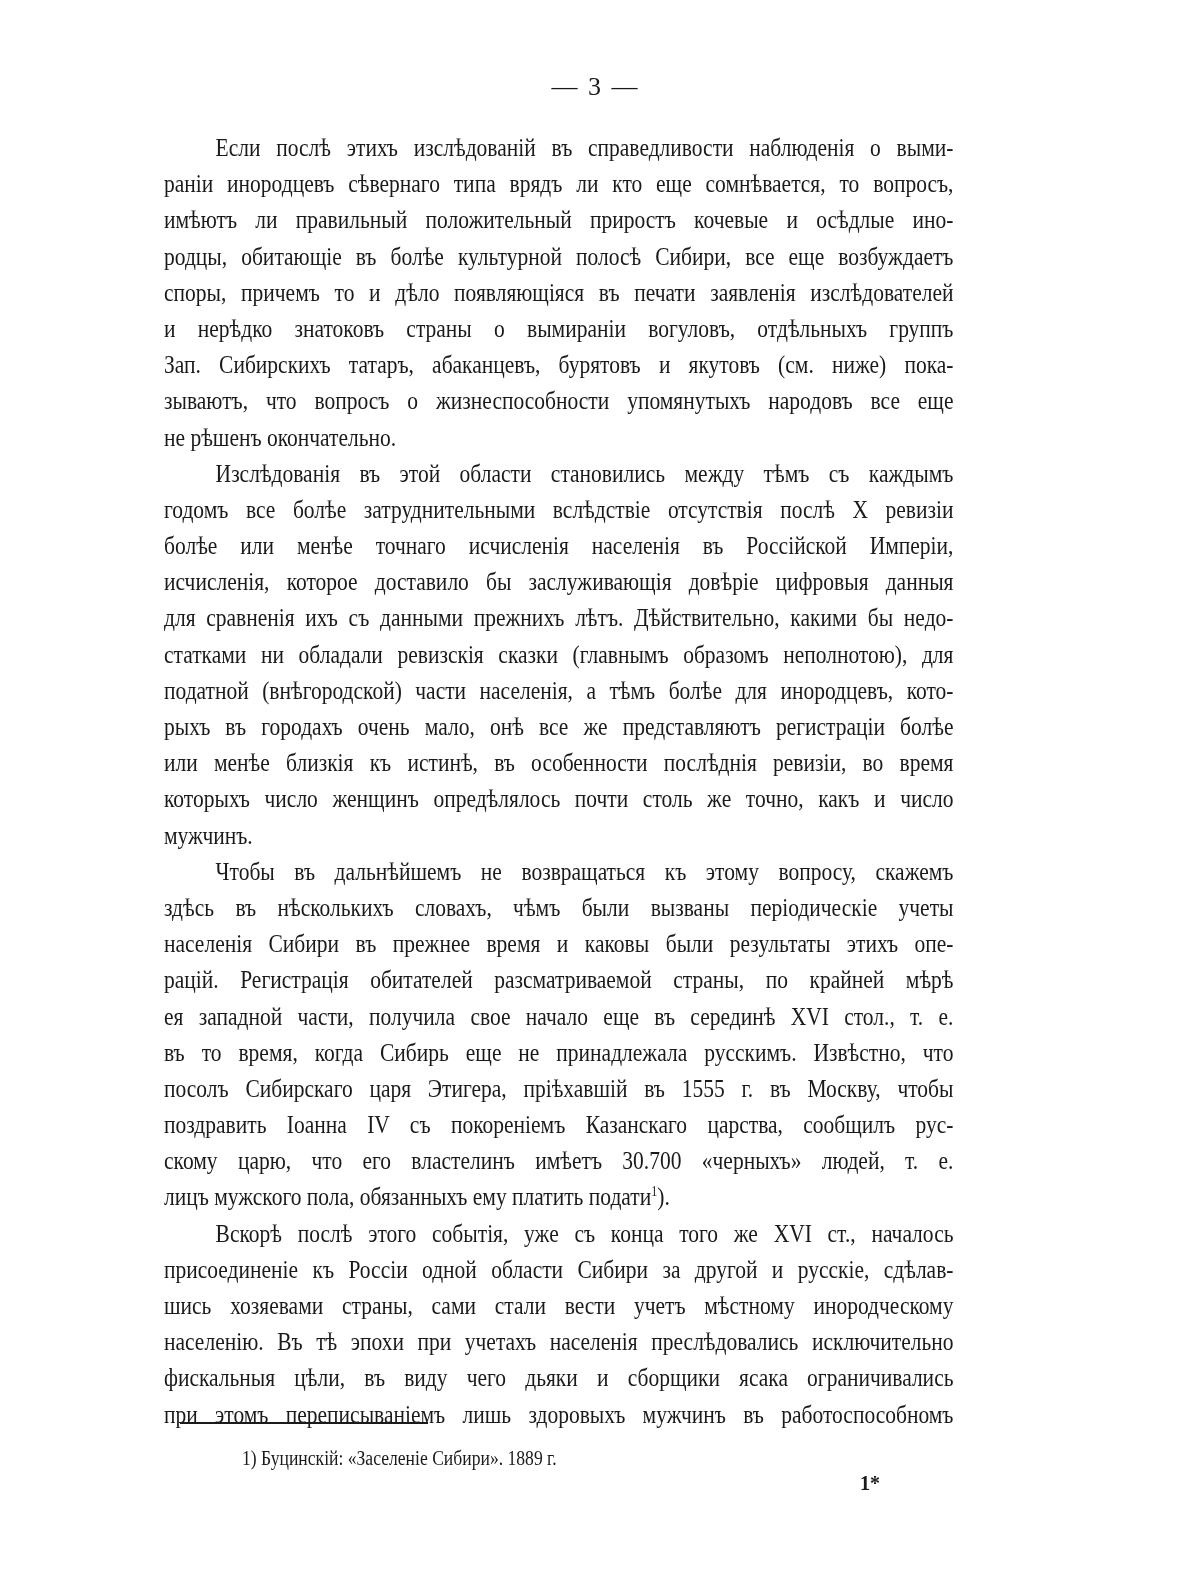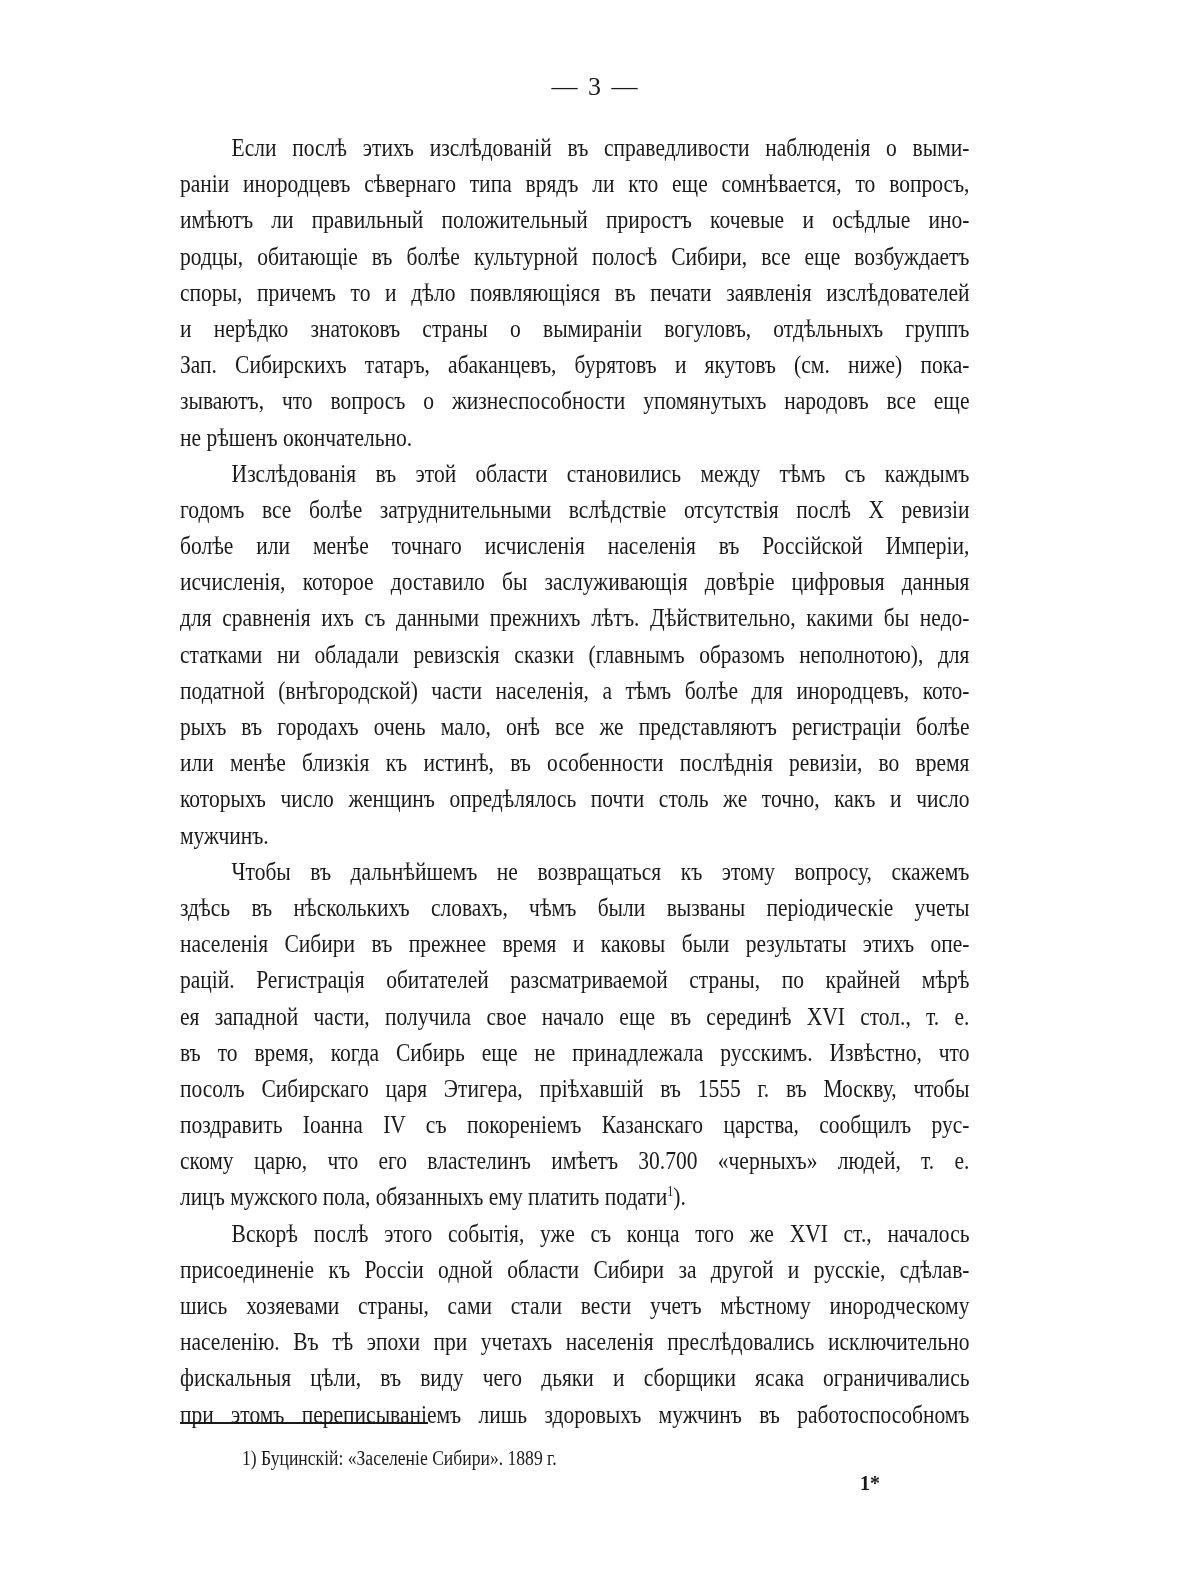--- a/index.html
+++ b/index.html
@@ -68,21 +68,21 @@
       font-size: 20px;
       font-weight: bold;
     }
     sup { font-size: 14px; line-height: 0; }
   </style>
 </head>
 <body>
 
 <div class="page-number">— 3 —</div>
 
-<div class="body-text" style="left:180px;">
+<div class="body-text" style="left:164px;">
 
   <div class="line" style="padding-left:60px;width:858px;">Если послѣ этихъ изслѣдованій въ справедливости наблюденія о выми-</div>
   <div class="line">раніи инородцевъ сѣвернаго типа врядъ ли кто еще сомнѣвается, то вопросъ,</div>
   <div class="line">имѣютъ ли правильный положительный приростъ кочевые и осѣдлые ино-</div>
   <div class="line">родцы, обитающіе въ болѣе культурной полосѣ Сибири, все еще возбуждаетъ</div>
   <div class="line">споры, причемъ то и дѣло появляющіяся въ печати заявленія изслѣдователей</div>
   <div class="line">и нерѣдко знатоковъ страны о вымираніи вогуловъ, отдѣльныхъ группъ</div>
   <div class="line">Зап. Сибирскихъ татаръ, абаканцевъ, бурятовъ и якутовъ (см. ниже) пока-</div>
   <div class="line">зываютъ, что вопросъ о жизнеспособности упомянутыхъ народовъ все еще</div>
   <div class="line last">не рѣшенъ окончательно.</div>

